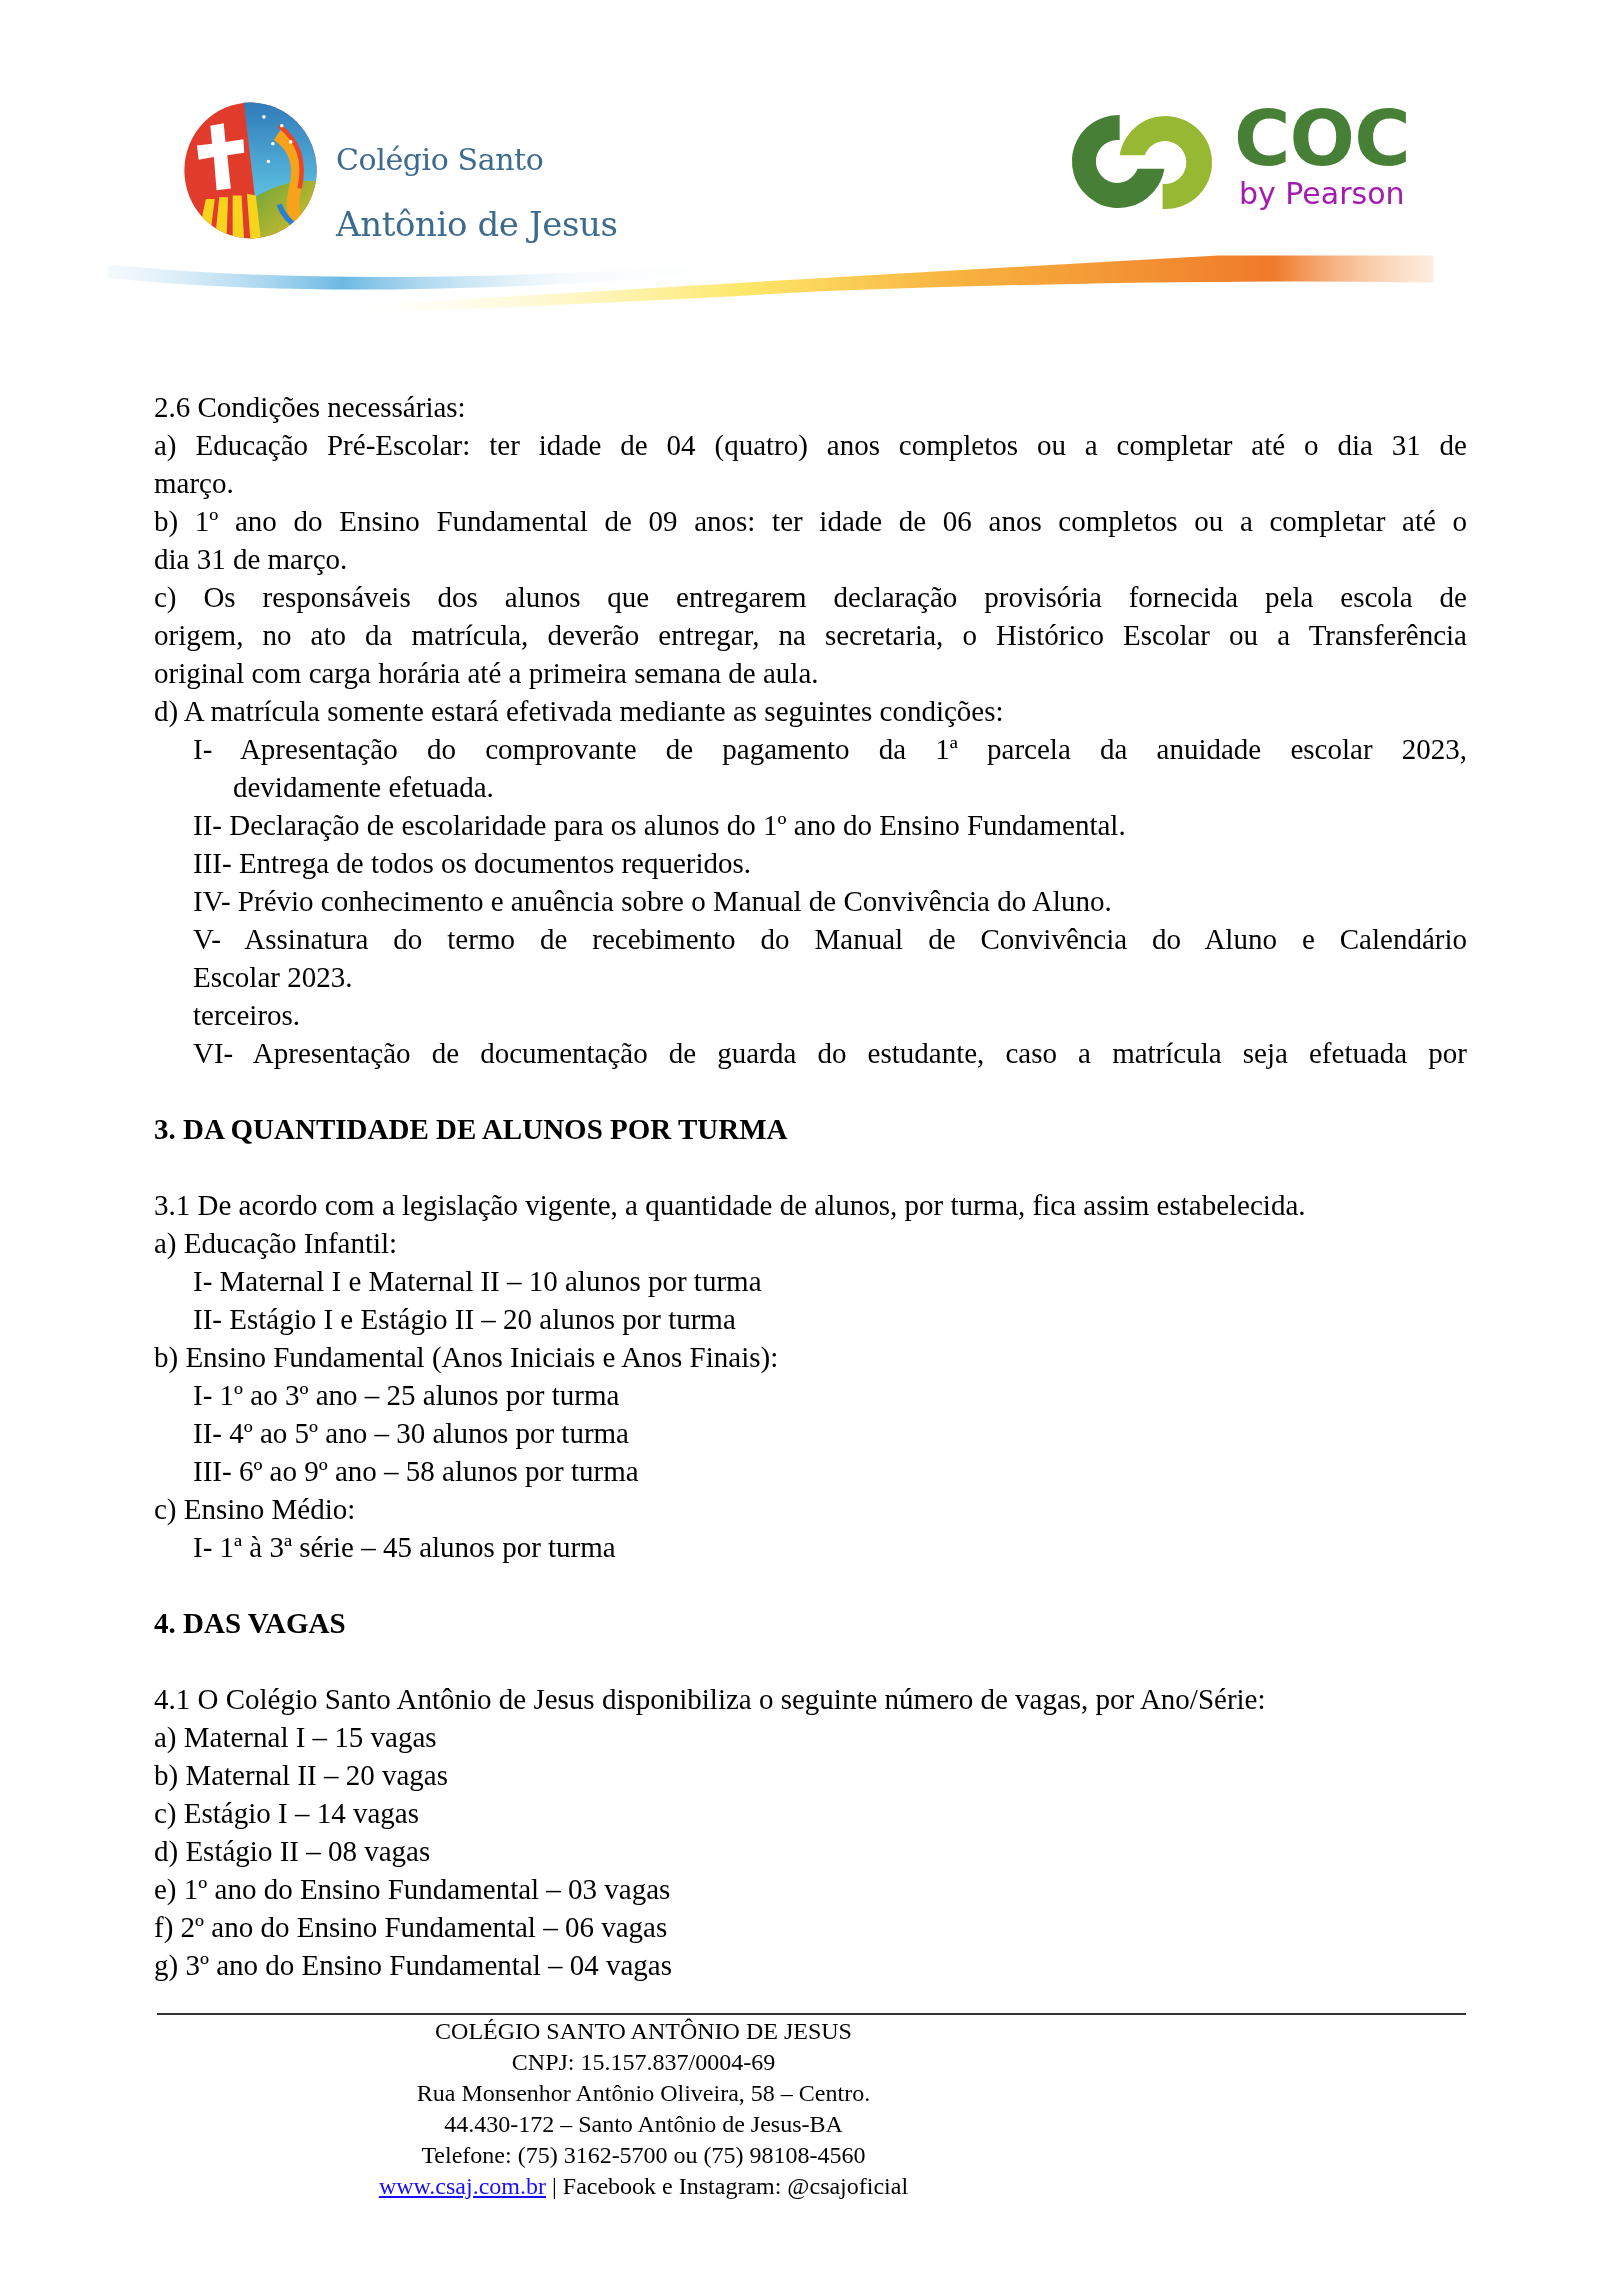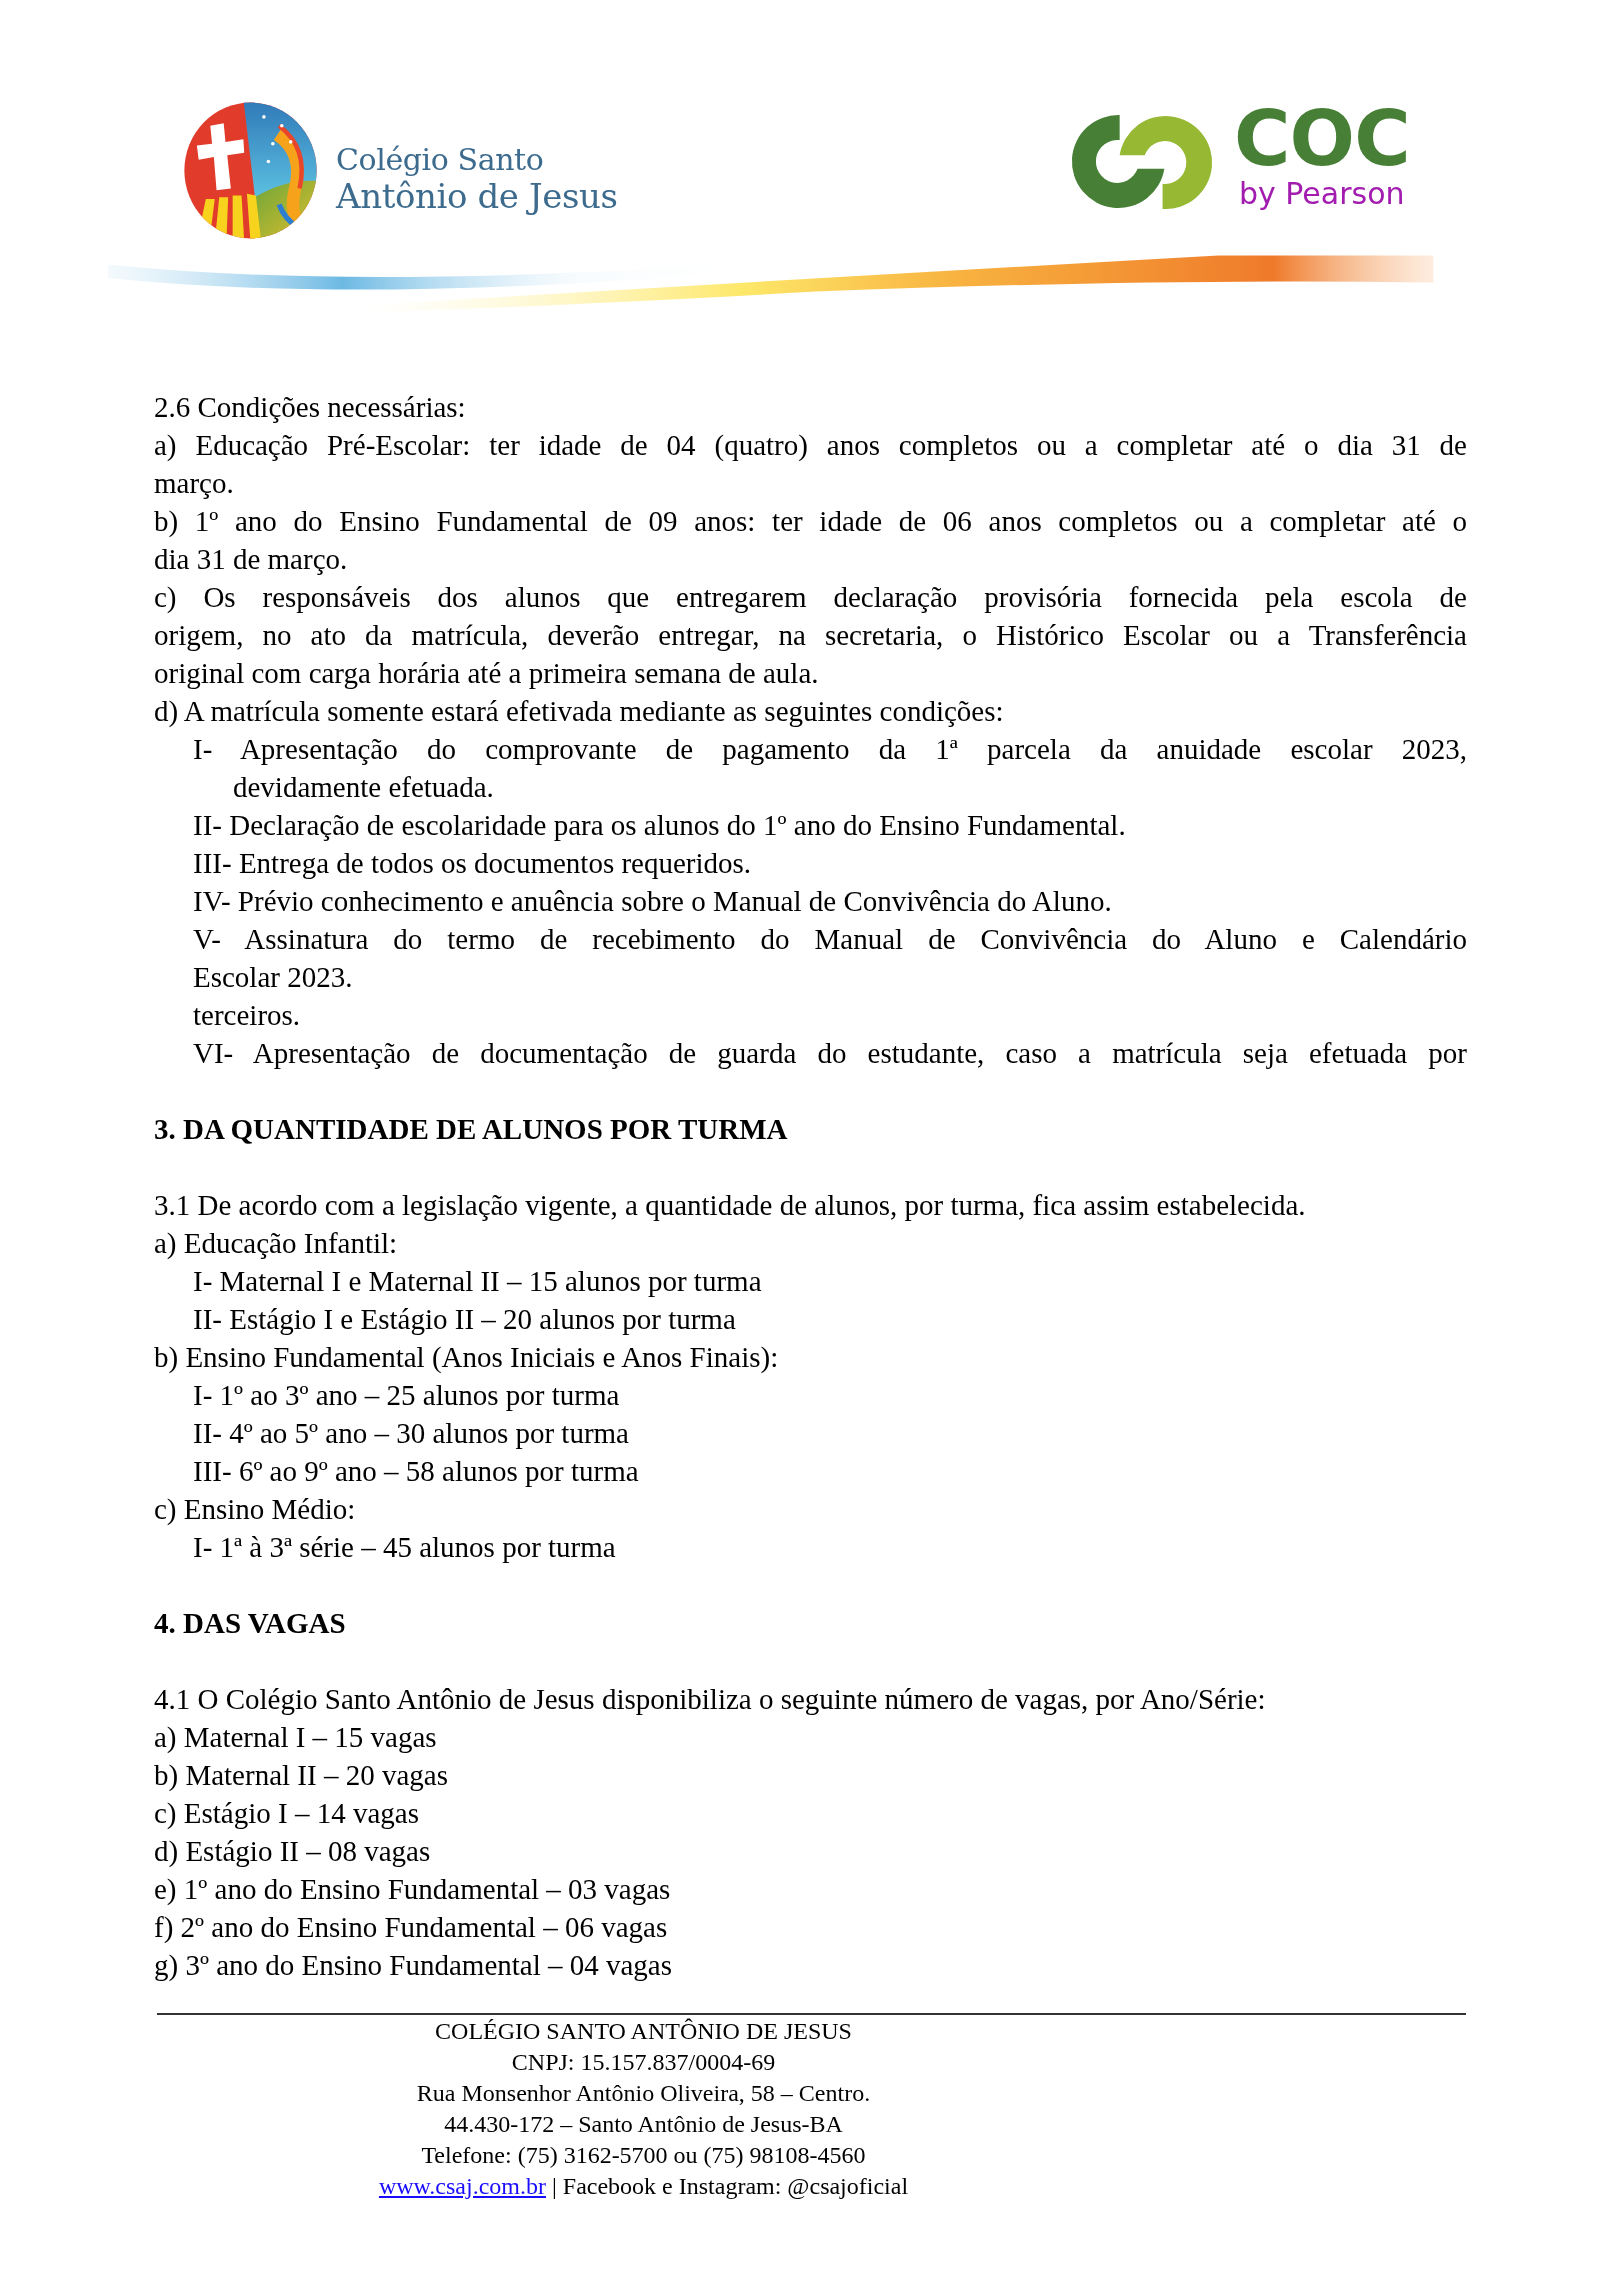--- a/index.html
+++ b/index.html
@@ -7,21 +7,21 @@
          font-family:"Liberation Serif", "DejaVu Serif", serif; color:#000; }
 
   
   .header { position:absolute; left:0; top:0; width:1565px; height:358px; }
   .csaj-logo { position:absolute; left:179px; top:99px; width:466px; height:143px; }
   .csaj-emblem { position:absolute; left:0; top:0; width:143px; height:143px; }
   .csaj-name { position:absolute; left:157px; top:43px; color:#3d6b8e;
                font-family:"DejaVu Serif", "Liberation Serif", serif; font-size:30px; line-height:36px;
                letter-spacing:-0.4px; white-space:nowrap; }
   .csaj-name div { margin:0; }
-  .csaj-name .l2 { font-size:34px; }
+  .csaj-name .l2 { font-size:34px;margin-top:28px; }
   .coc-logo { position:absolute; left:1066px; top:106px; width:376px; height:116px; }
   .coc-symbol { position:absolute; left:0; top:0; width:152px; height:112px; }
   .coc-word { position:absolute; left:168px; top:-12.5px; font-family:"DejaVu Sans","Liberation Sans",sans-serif;
               font-weight:bold; font-size:77px; color:#467f35; letter-spacing:-0.9px; line-height:90px; }
   .coc-by { position:absolute; left:173px; top:70px; font-family:"DejaVu Sans","Liberation Sans",sans-serif;
             font-size:30px; color:#a21caf; line-height:36px; }
   .swoosh { position:absolute; left:99px; top:242px; width:1415px; height:81px; }
 
   
   .content { position:absolute; left:154px; top:388px; width:1313px;
@@ -140,21 +140,21 @@
   <span class="line ind1">Escolar 2023.</span>
   <span class="line ind1">terceiros.</span>
   <span class="line just ind1">VI- Apresentação de documentação de guarda do estudante, caso a matrícula seja efetuada por</span>
 
   <span class="blank line"></span>
 
   <span class="line heading">3. DA QUANTIDADE DE ALUNOS POR TURMA</span>
   <span class="blank line"></span>
   <span class="line">3.1 De acordo com a legislação vigente, a quantidade de alunos, por turma, fica assim estabelecida.</span>
   <span class="line">a) Educação Infantil:</span>
-  <span class="line ind1">I- Maternal I e Maternal II – 15 alunos por turma</span>
+  <span class="line ind1">I- Maternal I e Maternal II – 10 alunos por turma</span>
   <span class="line ind1">II- Estágio I e Estágio II – 20 alunos por turma</span>
   <span class="line">b) Ensino Fundamental (Anos Iniciais e Anos Finais):</span>
   <span class="line ind1">I- 1º ao 3º ano – 25 alunos por turma</span>
   <span class="line ind1">II- 4º ao 5º ano – 30 alunos por turma</span>
   <span class="line ind1">III- 6º ao 9º ano – 58 alunos por turma</span>
   <span class="line">c) Ensino Médio:</span>
   <span class="line ind1">I- 1ª à 3ª série – 45 alunos por turma</span>
 
   <span class="blank line"></span>
 

